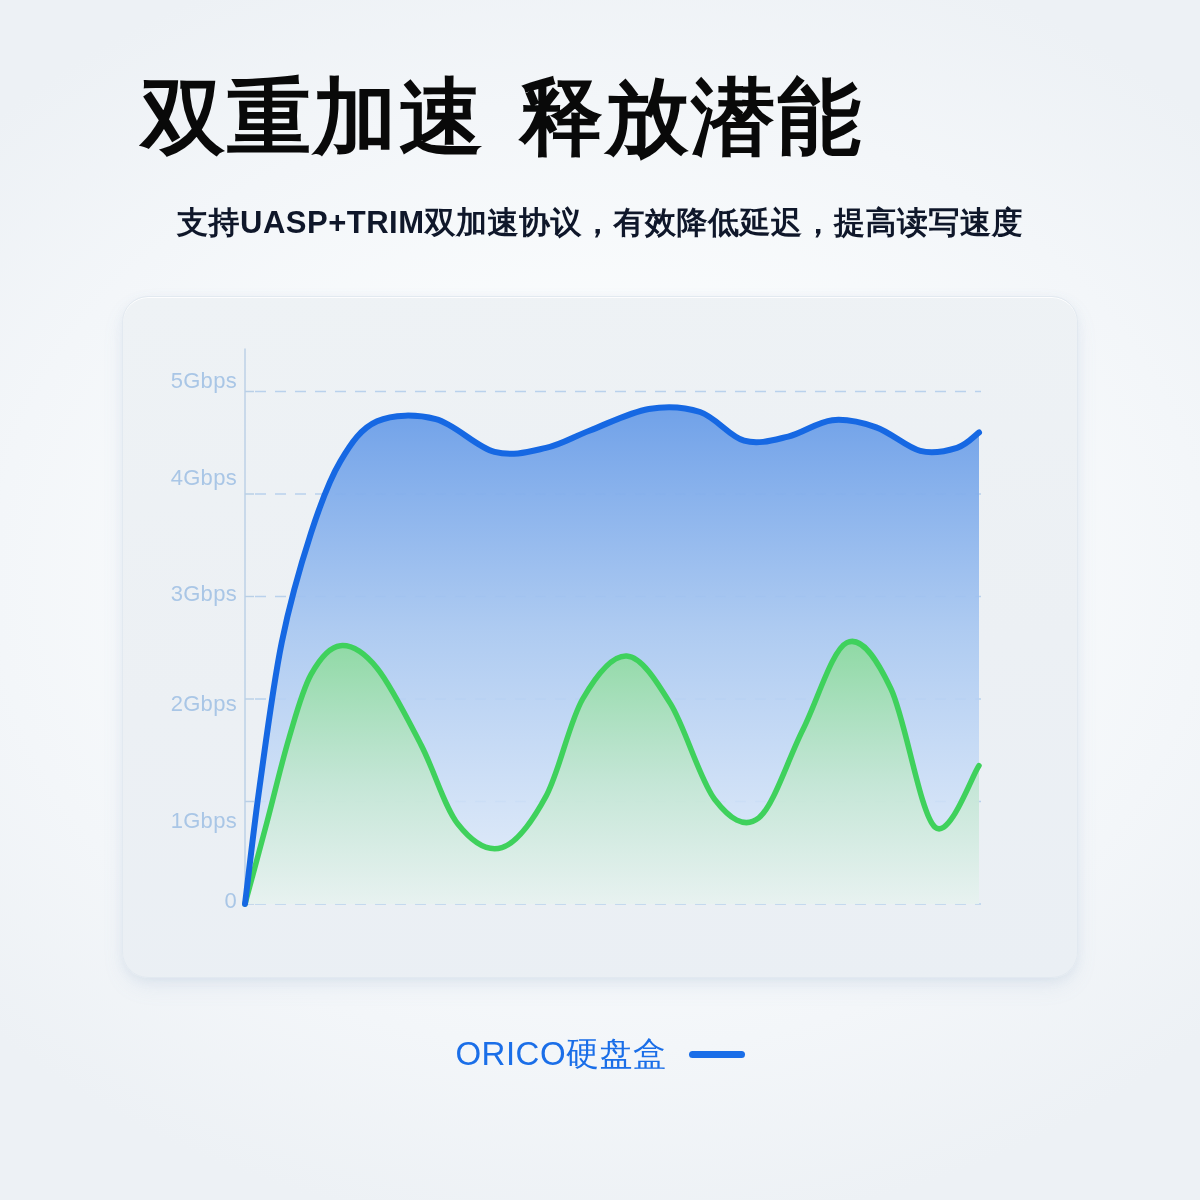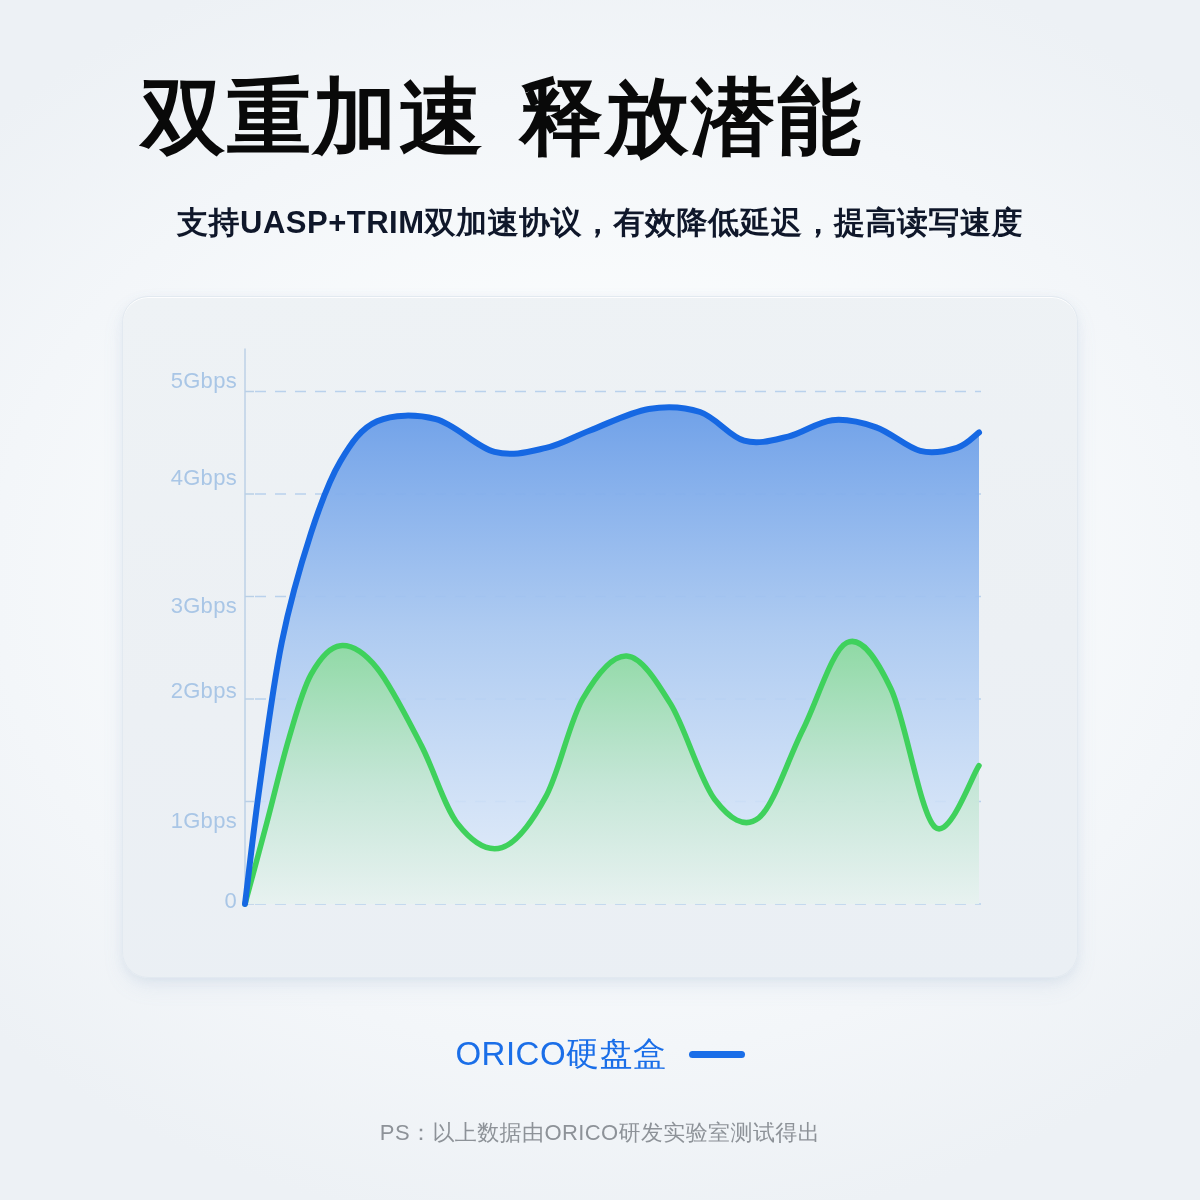--- a/index.html
+++ b/index.html
@@ -195,30 +195,29 @@
 
         <path id="blue-area" fill="url(#blueFill)" stroke="none" d="M122.00,607.00 C124.45,587.35 130.56,532.69 136.68,489.13 C142.80,445.56 150.14,387.82 158.70,345.63 C167.26,303.43 178.27,266.19 188.06,235.95 C197.85,205.71 206.41,182.82 217.42,164.20 C228.43,145.58 238.22,131.23 254.12,124.23 C270.02,117.22 293.27,117.05 312.84,122.17 C332.41,127.30 353.21,150.19 371.56,154.97 C389.91,159.76 407.04,154.46 422.94,150.88 C438.84,147.29 449.85,139.94 466.98,133.45 C484.11,126.96 507.35,115.00 525.70,111.93 C544.05,108.85 561.18,109.70 577.08,115.00 C592.98,120.30 606.44,139.60 621.12,143.70 C635.80,147.80 650.48,143.02 665.16,139.60 C679.84,136.18 694.52,124.74 709.20,123.20 C723.88,121.66 738.56,125.25 753.24,130.37 C767.92,135.50 783.82,150.53 797.28,153.95 C810.74,157.37 824.19,153.95 833.98,150.88 C843.77,147.80 852.33,138.06 856.00,135.50 L856.00,607 L122.00,607 Z"></path>
         <path id="green-area" fill="url(#greenFill)" stroke="none" d="M122.00,607.00 C125.67,593.33 136.68,552.67 144.02,525.00 C151.36,497.32 158.70,465.55 166.04,440.95 C173.38,416.35 179.50,392.77 188.06,377.40 C196.62,362.02 206.41,349.72 217.42,348.70 C228.43,347.68 240.66,354.68 254.12,371.25 C267.58,387.82 284.70,422.16 298.16,448.13 C311.62,474.09 321.40,509.97 334.86,527.05 C348.32,544.13 364.22,555.24 378.90,550.63 C393.58,546.01 409.48,524.15 422.94,499.38 C436.40,474.60 446.18,425.40 459.64,402.00 C473.10,378.60 489.00,358.10 503.68,358.95 C518.36,359.80 533.04,383.21 547.72,407.13 C562.40,431.04 577.08,483.49 591.76,502.45 C606.44,521.41 621.12,532.52 635.80,520.90 C650.48,509.28 665.16,461.96 679.84,432.75 C694.52,403.54 709.20,352.46 723.88,345.63 C738.56,338.79 753.24,361.00 767.92,391.75 C782.60,422.50 797.28,517.31 811.96,530.13 C826.64,542.94 848.66,478.88 856.00,468.63 L856.00,607 L122.00,607 Z"></path>
         <path id="green-line" fill="none" stroke="#3fd15c" stroke-width="5.5" stroke-linecap="round" stroke-linejoin="round" d="M122.00,607.00 C125.67,593.33 136.68,552.67 144.02,525.00 C151.36,497.32 158.70,465.55 166.04,440.95 C173.38,416.35 179.50,392.77 188.06,377.40 C196.62,362.02 206.41,349.72 217.42,348.70 C228.43,347.68 240.66,354.68 254.12,371.25 C267.58,387.82 284.70,422.16 298.16,448.13 C311.62,474.09 321.40,509.97 334.86,527.05 C348.32,544.13 364.22,555.24 378.90,550.63 C393.58,546.01 409.48,524.15 422.94,499.38 C436.40,474.60 446.18,425.40 459.64,402.00 C473.10,378.60 489.00,358.10 503.68,358.95 C518.36,359.80 533.04,383.21 547.72,407.13 C562.40,431.04 577.08,483.49 591.76,502.45 C606.44,521.41 621.12,532.52 635.80,520.90 C650.48,509.28 665.16,461.96 679.84,432.75 C694.52,403.54 709.20,352.46 723.88,345.63 C738.56,338.79 753.24,361.00 767.92,391.75 C782.60,422.50 797.28,517.31 811.96,530.13 C826.64,542.94 848.66,478.88 856.00,468.63"></path>
         <path id="blue-line" fill="none" stroke="#1668e3" stroke-width="6" stroke-linecap="round" stroke-linejoin="round" d="M122.00,607.00 C124.45,587.35 130.56,532.69 136.68,489.13 C142.80,445.56 150.14,387.82 158.70,345.63 C167.26,303.43 178.27,266.19 188.06,235.95 C197.85,205.71 206.41,182.82 217.42,164.20 C228.43,145.58 238.22,131.23 254.12,124.23 C270.02,117.22 293.27,117.05 312.84,122.17 C332.41,127.30 353.21,150.19 371.56,154.97 C389.91,159.76 407.04,154.46 422.94,150.88 C438.84,147.29 449.85,139.94 466.98,133.45 C484.11,126.96 507.35,115.00 525.70,111.93 C544.05,108.85 561.18,109.70 577.08,115.00 C592.98,120.30 606.44,139.60 621.12,143.70 C635.80,147.80 650.48,143.02 665.16,139.60 C679.84,136.18 694.52,124.74 709.20,123.20 C723.88,121.66 738.56,125.25 753.24,130.37 C767.92,135.50 783.82,150.53 797.28,153.95 C810.74,157.37 824.19,153.95 833.98,150.88 C843.77,147.80 852.33,138.06 856.00,135.50"></path>
       </svg>
 
       <div class="ytick-wrap" id="ytick-wrap">
           <div class="ytick" style="top: 71px;">5Gbps</div>
           <div class="ytick" style="top: 168px;">4Gbps</div>
-          <div class="ytick" style="top: 283.5px; margin-top: 12px;">3Gbps</div>
-          <div class="ytick" style="top: 381px;">2Gbps</div>
+          <div class="ytick" style="top: 283.5px;">3Gbps</div>
+          <div class="ytick" style="top: 394px;">2Gbps</div>
           <div class="ytick" style="top: 511px;">1Gbps</div>
           <div class="ytick" style="top: 591px;">0</div>
         </div>
     </div>
   </div>
 
   <div class="legend">
     <div class="legend-item">
       <span class="legend-label blue">ORICO硬盘盒</span>
       <span class="legend-swatch blue"></span>
     </div>
   </div>
 
-  <div class="footnote">PS：以上数据由ORICO研发实验室测试得出</div>
 
 </div>
 
 </body></html>

